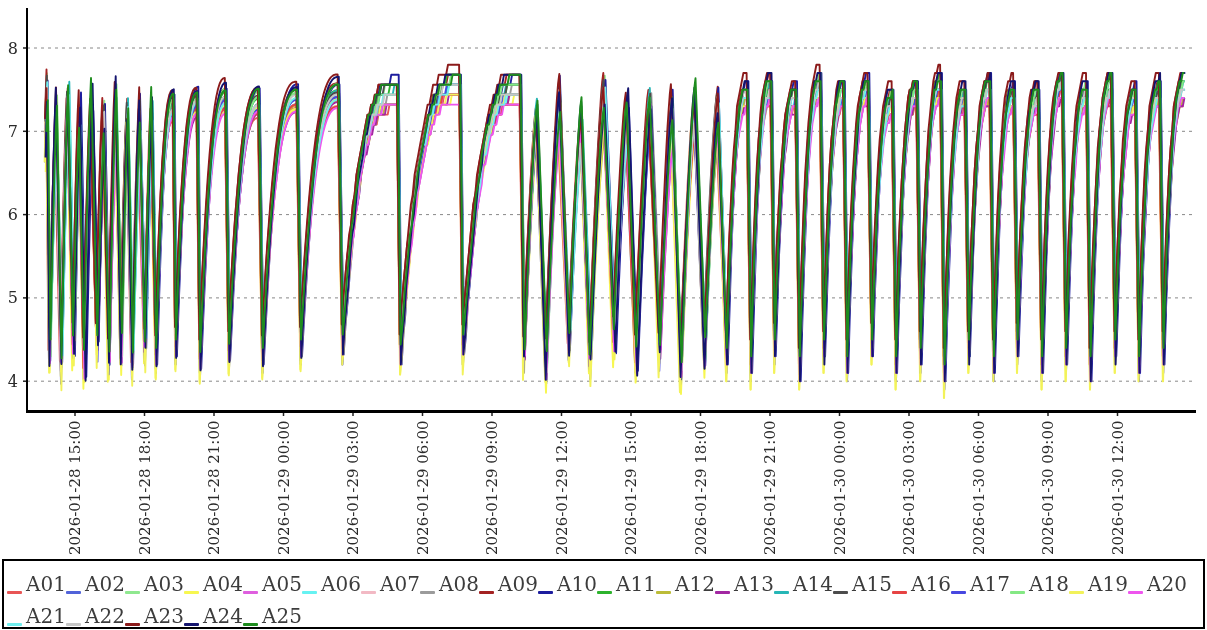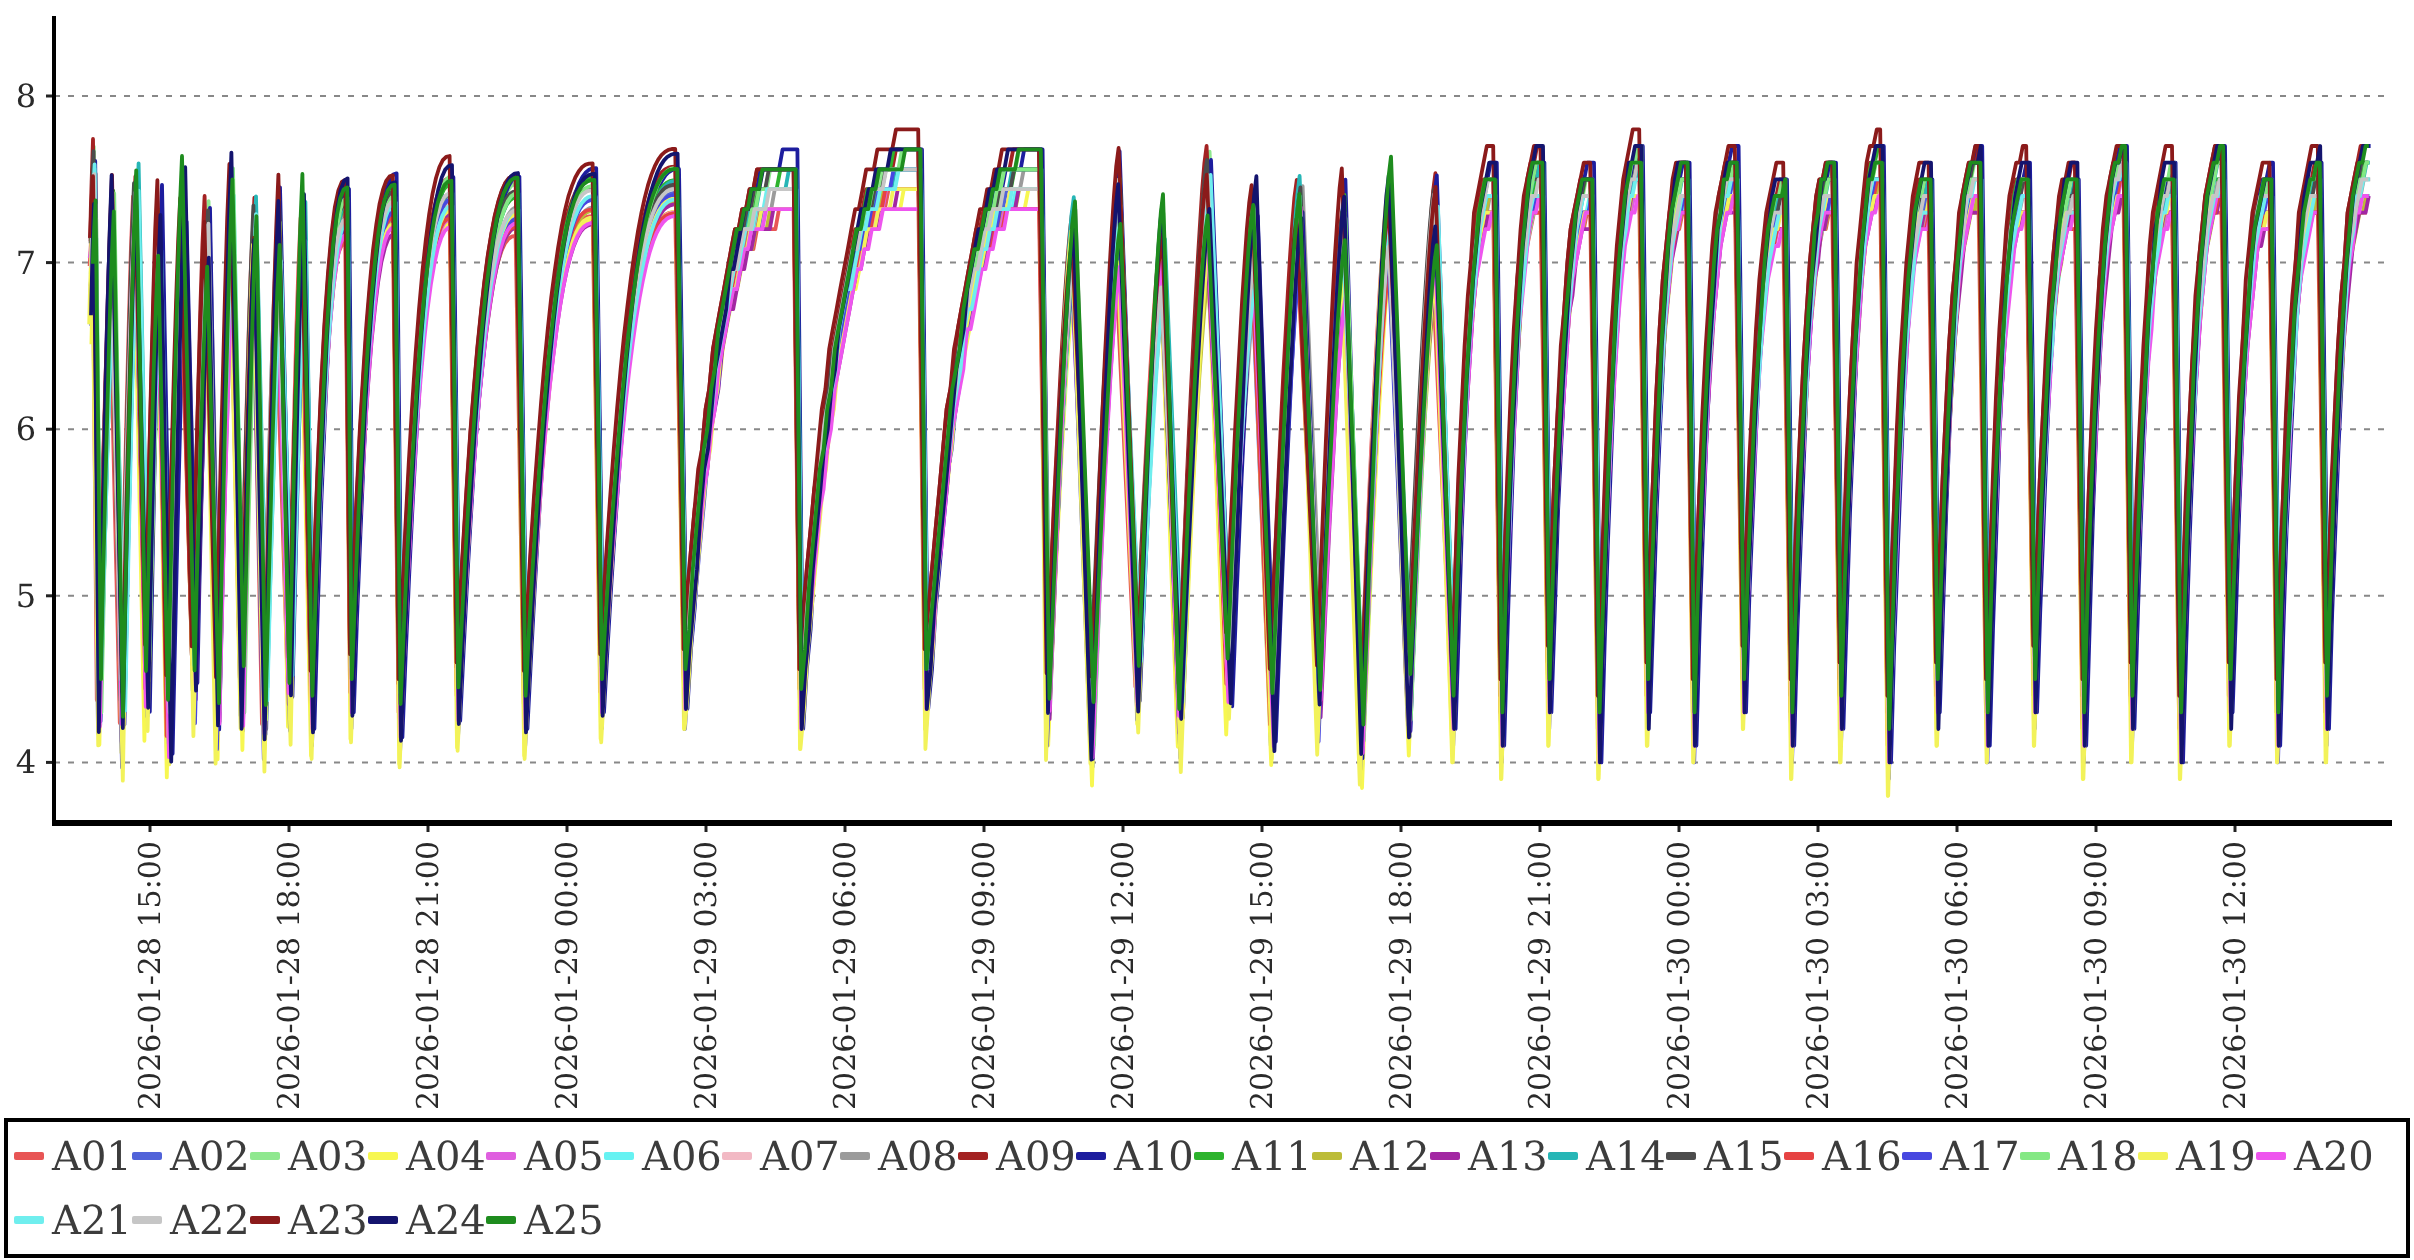--- a/index.html
+++ b/index.html
@@ -4,21 +4,21 @@
 <style>
   html,body{margin:0;padding:0;background:#ffffff;}
   body{width:1207px;height:630px;position:relative;font-family:"DejaVu Serif",serif;overflow:hidden;}
   #chart-wrap{position:absolute;left:0;top:0;width:1207px;height:558px;}
   svg{display:block;}
   #legend{
     position:absolute;left:2px;top:559px;width:1193px;
     border:2px solid #000;background:#fff;
     padding:1px 3px;display:flex;flex-wrap:wrap;align-content:flex-start;
   }
-  .legend-item{width:59px;height:32px;display:flex;align-items:center;flex:0 0 auto;}
+  .legend-item{width:59px;height:32px;display:flex;align-items:flex-end;flex:0 0 auto;}
   .legend-swatch{width:15px;height:3.5px;margin-right:4px;flex:none;border-radius:1px;}
   .legend-label{font-size:20px;color:#3c3c3c;line-height:1;white-space:nowrap;}
 </style>
 </head>
 <body>
 
 <div id="chart-wrap">
   <svg id="plot-svg" width="1207" height="558" viewBox="0 0 1207 558">
       <defs>
         <clipPath id="plotclip">

